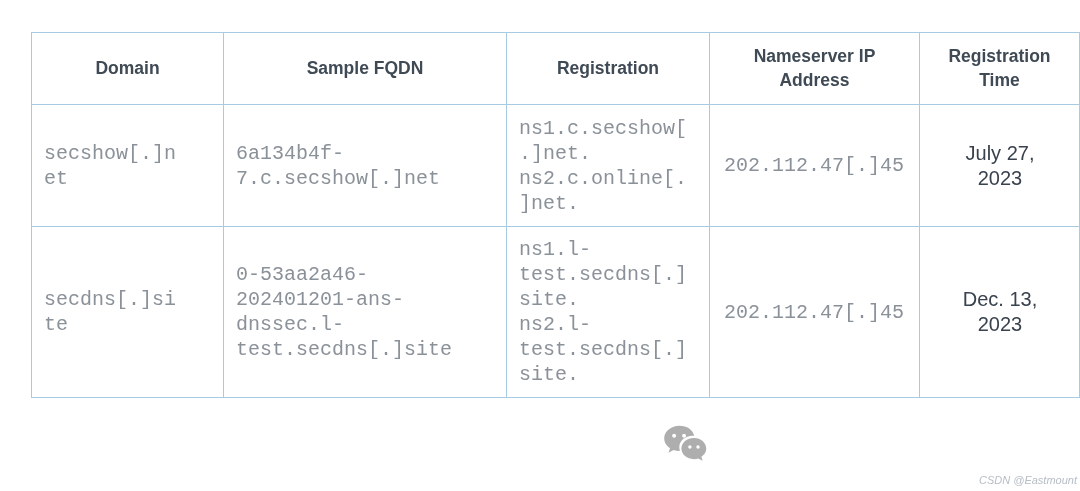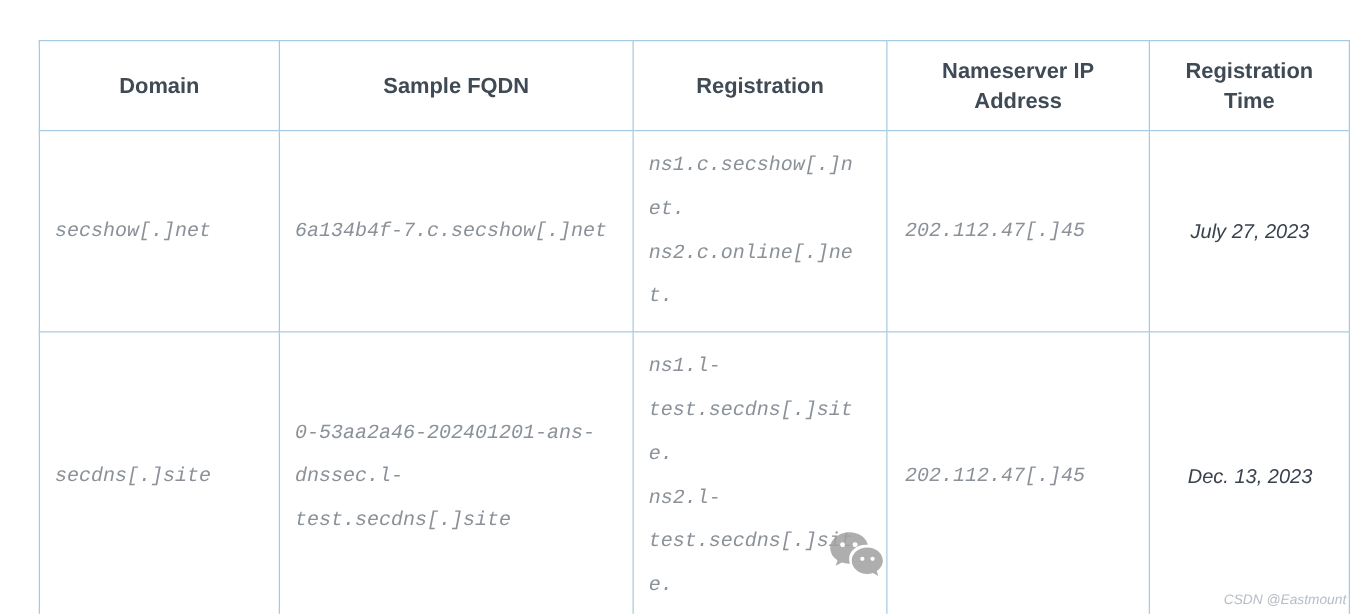--- a/index.html
+++ b/index.html
@@ -31,25 +31,24 @@
 
   th {
     font-size: 17.5px;
     font-weight: bold;
     color: #3f4a55;
     text-align: center;
     line-height: 1.35;
     padding: 6px 12px;
   }
   td {
-    font-size: 16px;
+    font-size: 20px;
     color: #39424d;
-    line-height: 35px;
+    line-height: 25px;
     padding: 10px 20px 10px 12px;
-    font-style: italic;
   }
   td.mono {
     font-family: "Liberation Mono", "DejaVu Sans Mono", monospace;
     color: #8a9198;
     overflow-wrap: break-word;
     word-wrap: break-word;
   }
   td.cell-domain { padding-right: 38px; }
   td.cell-ip     { padding-left: 14px; padding-right: 12px; }
   td.cell-reg    { padding-left: 21px; color: #39424d; text-align: center; }

